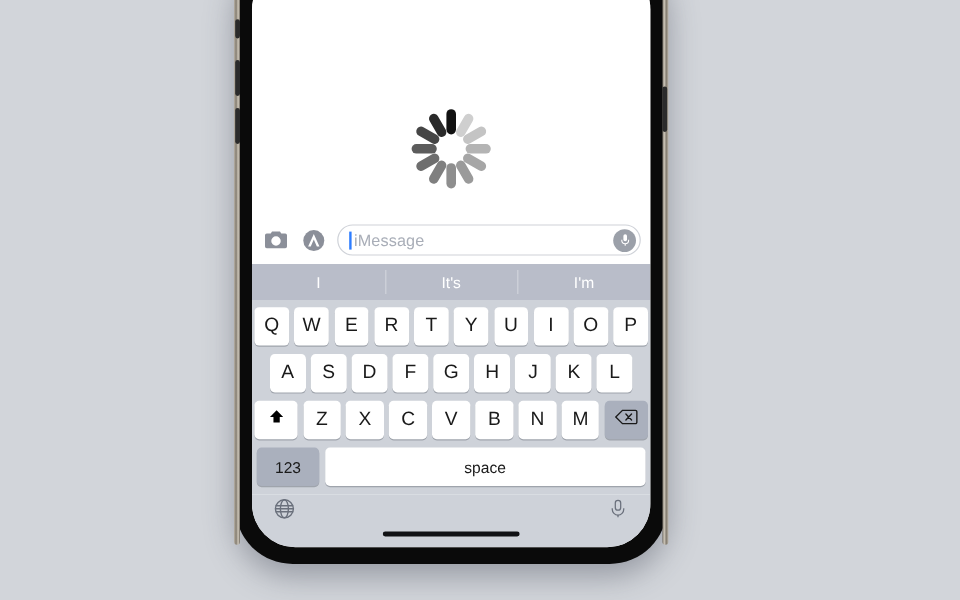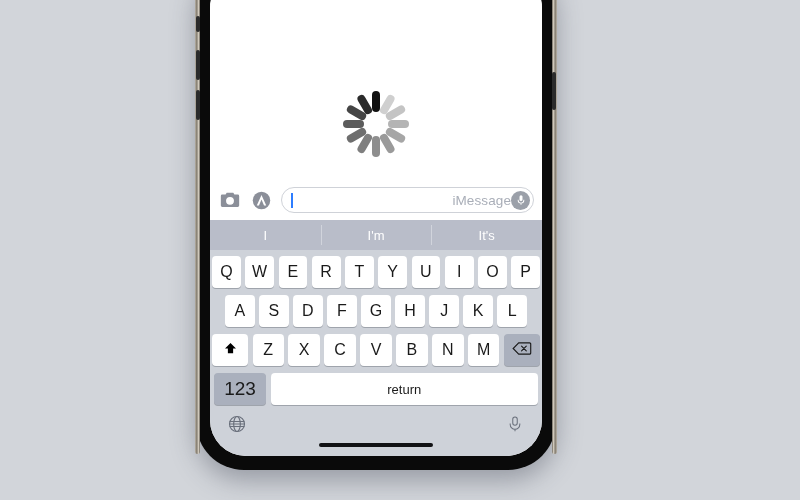--- a/index.html
+++ b/index.html
@@ -93,21 +93,20 @@
 
   
   #input-bar {
     flex: 0 0 auto;
     height: 40px;
     background: #ffffff;
     display: flex;
     align-items: center;
     padding: 0 8px 0 9px;
     gap: 9px;
-    text-align: right;
   }
   .icon-btn {
     width: 22px; height: 22px;
     flex: 0 0 auto;
     display: flex; align-items: center; justify-content: center;
     color: #8b8f99;
   }
   #msg-field {
     flex: 1 1 auto;
     height: 26px;
@@ -195,21 +194,21 @@
   #row2 { padding: 0 13px; }
   #row2 .key { flex: 1 1 0; }
   #row3 { padding: 0 0px; }
   #row3 .key.letter { flex: 1 1 0; }
   .key.dark {
     background: #aab0bd;
     box-shadow: 0 1px 0 rgba(120,125,135,0.55);
   }
   .key.wide-fn { flex: 0 0 36px; }
   #row4 { padding: 0 2px; }
-  #row4 .key.fn { flex: 0 0 52px; font-size: 19px; }
+  #row4 .key.fn { flex: 0 0 52px; font-size: 13px; }
   #row4 .key.space { flex: 1 1 auto; font-size: 13px; }
 
   
   #bottom-bar {
     flex: 0 0 auto;
     height: 44px;
     background: #ced2d9;
     display: flex;
     align-items: flex-start;
     justify-content: space-between;
@@ -284,22 +283,22 @@
             <rect x="9" y="2.4" width="6" height="11.6" rx="3"></rect>
             <path d="M5.4 11.4v1.2a6.6 6.6 0 0 0 13.2 0v-1.2h-1.8v1.2a4.8 4.8 0 0 1-9.6 0v-1.2z"></path>
             <rect x="11.1" y="18.4" width="1.8" height="3.2"></rect>
           </svg>
         </div>
       </div>
     </div>
 
     <div id="prediction">
       <div class="pred">I</div>
+      <div class="pred">It's</div>
       <div class="pred">I'm</div>
-      <div class="pred">It's</div>
     </div>
 
     <div id="keyboard">
 
       <div class="krow" id="row1">
         <div class="key">Q</div>
         <div class="key">W</div>
         <div class="key">E</div>
         <div class="key">R</div>
         <div class="key">T</div>
@@ -342,21 +341,21 @@
             <svg viewBox="0 0 28 20" width="20" height="15" fill="none" stroke="#1a1a1a" stroke-width="1.6">
               <path d="M9.4 2.2h15.2a1.6 1.6 0 0 1 1.6 1.6v12.4a1.6 1.6 0 0 1-1.6 1.6H9.4L1.6 10z"></path>
               <path d="M13.4 6.6 20 13.4M20 6.6l-6.6 6.8" stroke-linecap="round"></path>
             </svg>
           </span>
         </div>
       </div>
 
       <div class="krow" id="row4">
         <div class="key dark fn">123</div>
-        <div class="key space">return</div>
+        <div class="key space">space</div>
       </div>
     </div>
 
     <div id="bottom-bar">
       <div class="icon-btn">
         <svg viewBox="0 0 24 24" width="20" height="20" fill="none" stroke="currentColor" stroke-width="1.4">
           <circle cx="12" cy="12" r="9"></circle>
           <ellipse cx="12" cy="12" rx="4" ry="9"></ellipse>
           <path d="M3.2 9h17.6M3.2 15h17.6M3 12h18"></path>
         </svg>

